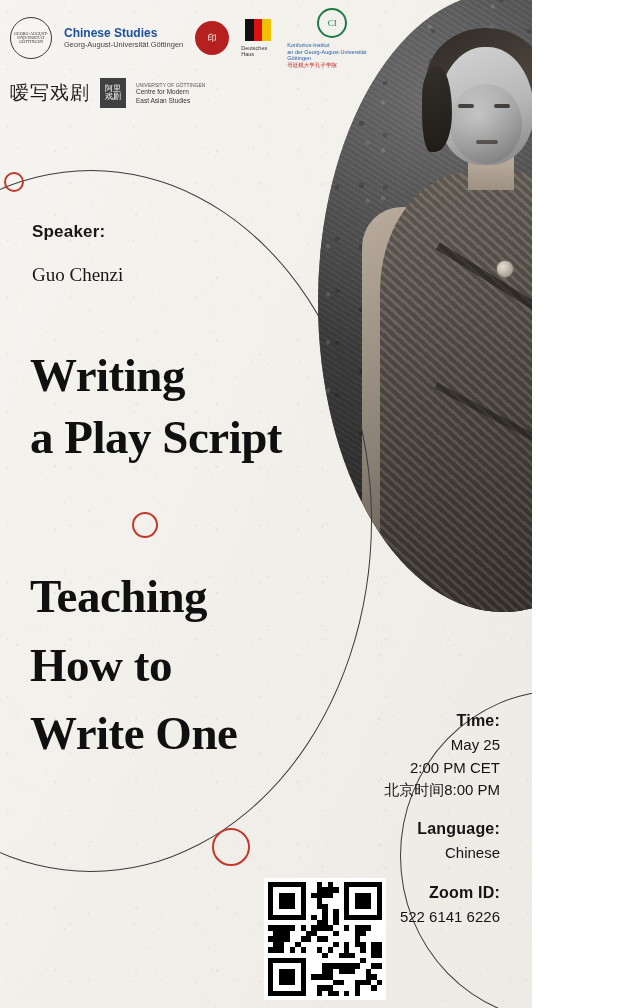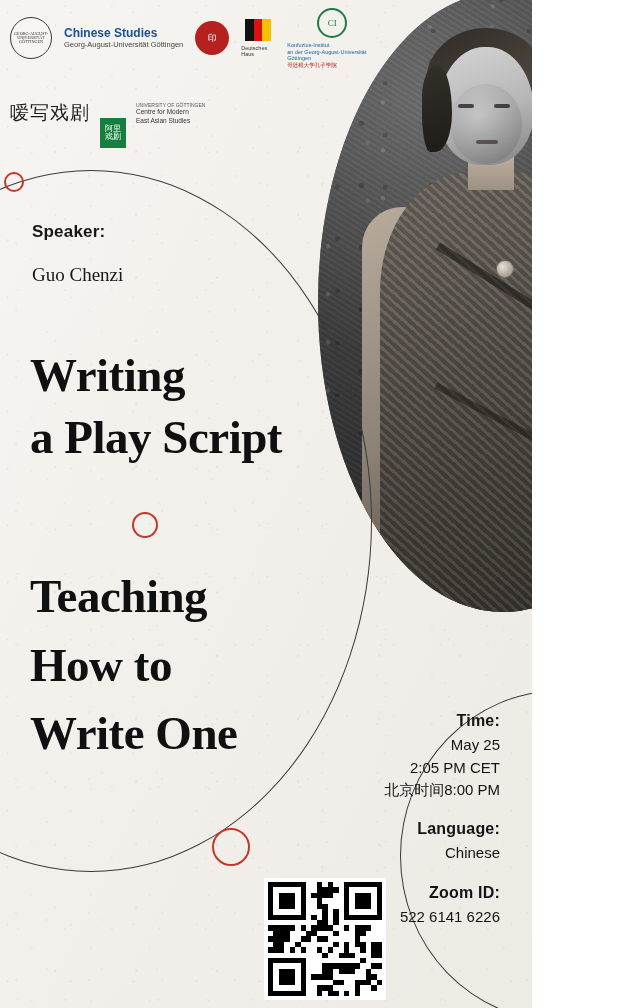--- a/index.html
+++ b/index.html
@@ -275,29 +275,28 @@
   }
   .ci-text .cn { color:#b4211f; font-size:5.5px; }
   .cn-brush {
     font-family: "Liberation Serif", serif;
     font-size: 19px;
     color: #1b1b1b;
     letter-spacing: 1px;
   }
   .red-stamp {
     width: 26px; height: 30px;
-    background: #15803d;
+    background: #404040;
     color: #fff;
     font-size: 8px;
     line-height: 1.05;
     display: flex; align-items: center; justify-content: center;
     text-align: center;
     padding: 1px;
     box-sizing: border-box;
-    margin-top: 40px;
   }
   .cmeas {
     font-family: "Liberation Sans", sans-serif;
     font-size: 6.5px;
     color: #333;
     line-height: 1.25;
     max-width: 88px;
   }
   .cmeas .small { font-size: 5px; color:#555; }
 
@@ -469,21 +468,21 @@
     <div>Teaching</div>
     <div>How to</div>
     <div>Write One</div>
   </div>
 
   <div class="info">
     <div class="info-group">
       <div class="info-label">Time:</div>
       <div class="info-value">
         <div>May 25</div>
-        <div>2:05 PM CET</div>
+        <div>2:00 PM CET</div>
         <div>北京时间8:00 PM</div>
       </div>
     </div>
     <div class="info-group lang">
       <div class="info-label">Language:</div>
       <div class="info-value">Chinese</div>
     </div>
     <div class="info-group">
       <div class="info-label">Zoom ID:</div>
       <div class="info-value">522 6141 6226</div>

